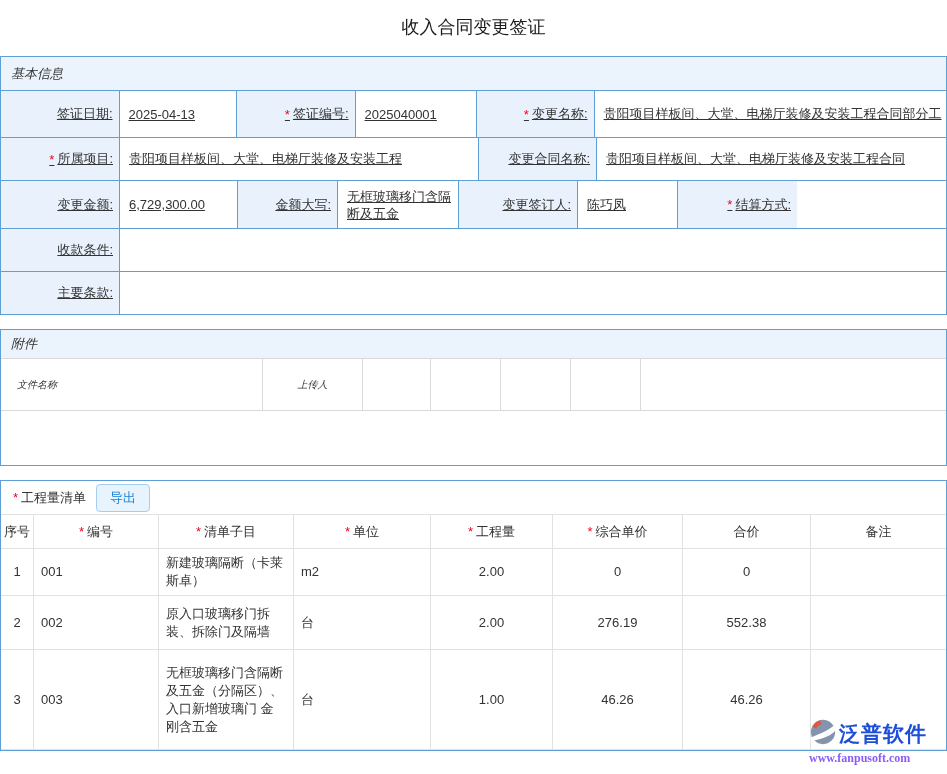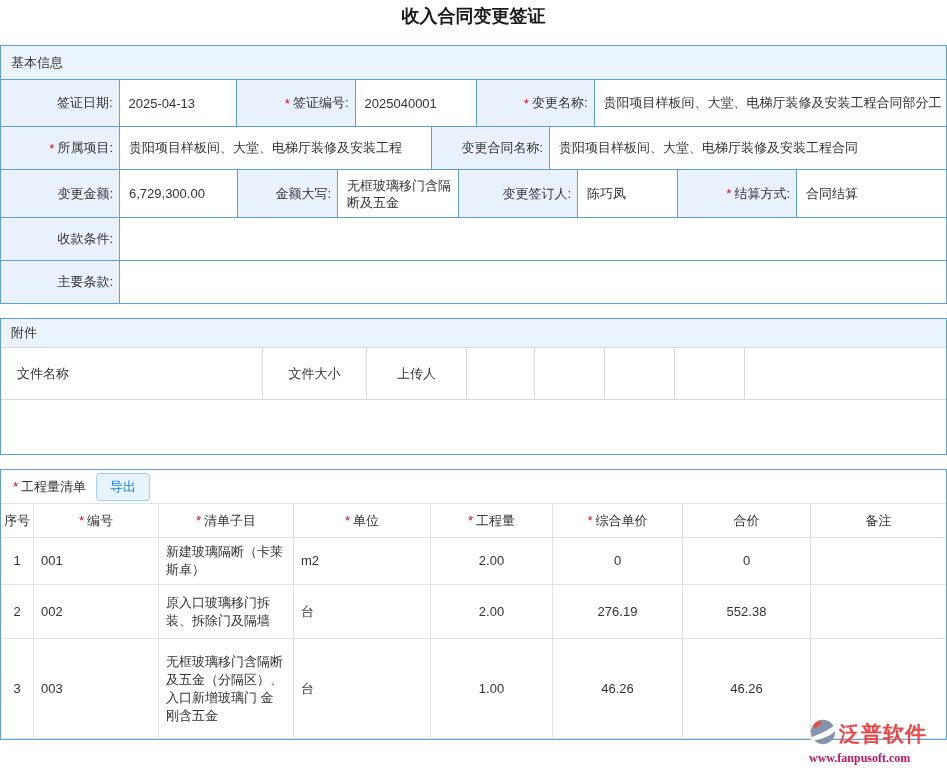--- a/index.html
+++ b/index.html
@@ -1,47 +1,47 @@
 <!DOCTYPE html>
 <html><head>
 <meta charset="utf-8">
 <style>
   * { margin:0; padding:0; box-sizing:border-box; }
   html,body { width:947px; height:774px; overflow:hidden; background:#fff;
     font-family:"Liberation Sans","DejaVu Sans",sans-serif; color:#333; }
 
-  .page-title { text-align:center; font-size:18px; font-weight:bold; color:#1a1a1a;
-    padding:4px 0 17px 0; }
+  .page-title { text-align:center; font-size:18px; font-weight:normal; color:#1a1a1a;
+    padding:15px 0 17px 0; }
 
   
   .section { border:1px solid #5e9fd6; margin-bottom:14px; }
   .sec-band { background:#ebf3fc; height:34px; display:flex; align-items:center;
-    padding-left:10px; font-size:13px; color:#333; }
+    padding-left:10px; font-size:13px; color:#333;font-style:italic; }
   .sec-band.blue-line { border-bottom:1px solid #5e9fd6; }
   .sec-band.gray-line { height:29px; border-bottom:1px solid #d9d9d9;text-align:right; }
 
   
   .brow { display:flex; border-bottom:1px solid #5e9fd6; }
   .brow:last-child { border-bottom:none; }
   .bcell { border-right:1px solid #5e9fd6; display:flex; align-items:center;
-    font-size:13px; overflow:hidden; }
+    font-size:13px; overflow:hidden;text-decoration:underline; }
   .bcell:last-child { border-right:none; }
   .blabel { background:#e9f2fc; justify-content:flex-end; text-align:right;
     padding-right:6px; padding-left:4px; }
   .bvalue { background:#fff; padding-left:9px; padding-right:6px; white-space:nowrap; }
   .bvalue.wrap { white-space:normal; line-height:17px; }
   .h46{height:46px} .h42{height:42px} .h47{height:47px}
   .w119{width:119px} .w118{width:118px} .w120{width:100px} .w121{width:121px}
-  .w122{width:122px} .w359{width:312px} .grow{flex:1 1 auto}
+  .w122{width:122px} .w359{width:359px} .grow{flex:1 1 auto}
   .star { color:#f00020; margin-right:3px; font-size:13px; }
 
   
   .attach-head { display:flex; height:52px; border-bottom:1px solid #d9d9d9; }
   .acell { border-right:1px solid #d9d9d9; display:flex; align-items:center;
-    justify-content:center; font-size:13px; }
+    justify-content:center; font-size:10px;font-style:italic; }
   .acell:last-child { border-right:none; }
   .acell.name { justify-content:flex-start; padding-left:16px; }
   .aw0{width:262px}.aw1{width:104px}.aw2{width:100px}.aw3{width:144px}
   .aw4{width:68px}.aw5{width:70px}.aw6{width:70px}.aw7{width:70px}
   .attach-empty { height:54px; background:#fff; }
 
   
   .boq-titlebar { height:34px; display:flex; align-items:center; padding-left:12px;
     font-size:13px; border-bottom:1px solid #e2e2e2; background:#fff; }
   .export-btn { margin-left:10px; background:#e7f3fd; border:1px solid #a5cdf1;
@@ -54,23 +54,23 @@
   .rcell { font-size:13px; border-right:1px solid #e2e2e2; display:flex;
     align-items:center; padding:5px 7px; line-height:18px; }
   .rcell.ctr { justify-content:center; text-align:center; }
   .bw0{width:33px}.bw1{width:125px}.bw2{width:135px}.bw3{width:137px}
   .bw4{width:122px}.bw5{width:130px}.bw6{width:128px}
   .rh1{min-height:46px}.rh2{min-height:54px}.rh3{min-height:100px}
 
   
   .fanpu { position:absolute; right:6px; bottom:8px; width:132px; }
   .fanpu-top { display:flex; align-items:center; }
-  .fanpu-brand { font-size:21px; font-weight:bold; color:#ef4444;
+  .fanpu-brand { font-size:21px; font-weight:bold; color:#1d4ed8;
     letter-spacing:1px; margin-left:2px; }
-  .fanpu-url { font-size:12px; font-weight:bold; color:#be185d;
+  .fanpu-url { font-size:12px; font-weight:bold; color:#8b5cf6;
     font-family:"Liberation Serif","DejaVu Serif",serif; margin-top:1px; }
 </style>
 </head>
 <body>
 
 <div class="page-title">收入合同变更签证</div>
 
 <div class="section">
   <div class="sec-band blue-line">基本信息</div>
 
@@ -113,21 +113,20 @@
       </div>
     <div class="bcell bvalue wrap w121 h47">无框玻璃移门含隔断及五金</div>
     <div class="bcell blabel w119 h47">
         <span>变更签订人:</span>
       </div>
     <div class="bcell bvalue w120 h47">陈巧凤</div>
     <div class="bcell blabel w119 h47">
         <span class="star">*</span>
         <span>结算方式:</span>
       </div>
-    <div class="bcell bvalue grow h47">合同结算</div>
   </div>
 
   <div class="brow">
     <div class="bcell blabel w119 h42">
         <span>收款条件:</span>
       </div>
     <div class="bcell bvalue grow h42"></div>
   </div>
 
   <div class="brow">
@@ -136,21 +135,20 @@
       </div>
     <div class="bcell bvalue grow h42"></div>
   </div>
 
 </div>
 
 <div class="section">
   <div class="sec-band gray-line">附件</div>
   <div class="attach-head">
     <div class="acell name aw0">文件名称</div>
-    <div class="acell aw1">文件大小</div>
     <div class="acell aw2">上传人</div>
     <div class="acell aw4"></div>
     <div class="acell aw5"></div>
     <div class="acell aw6"></div>
     <div class="acell aw7"></div>
     <div class="acell grow"></div>
   </div>
   <div class="attach-empty"></div>
 </div>
 

